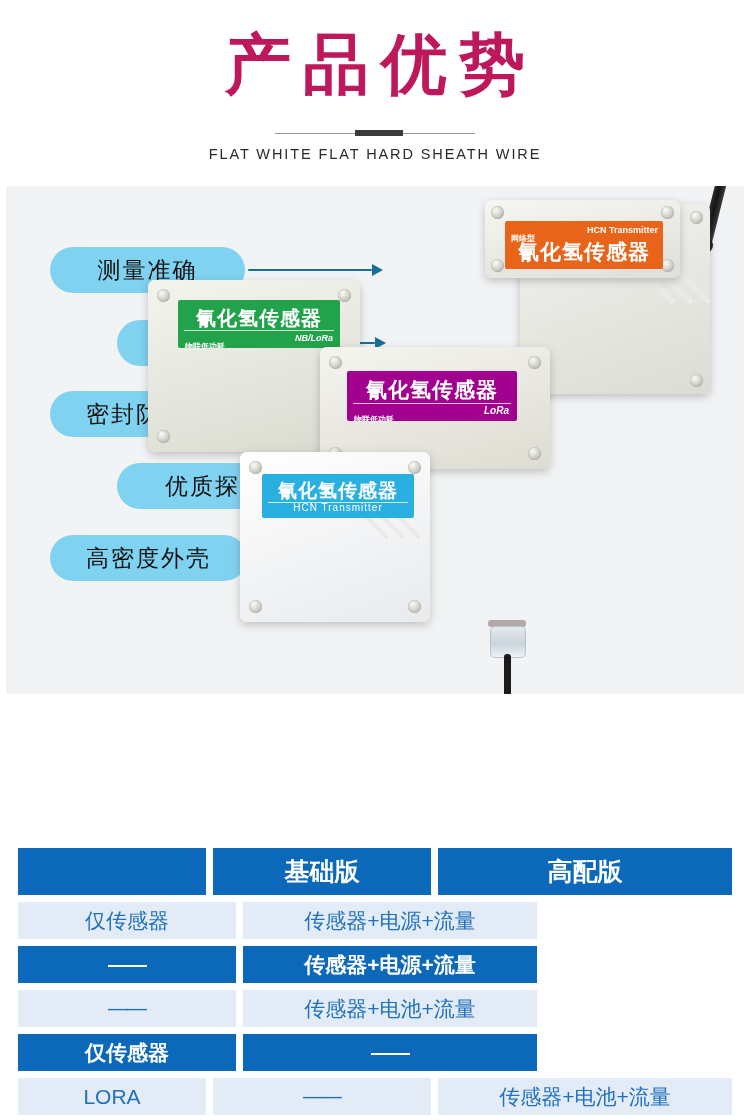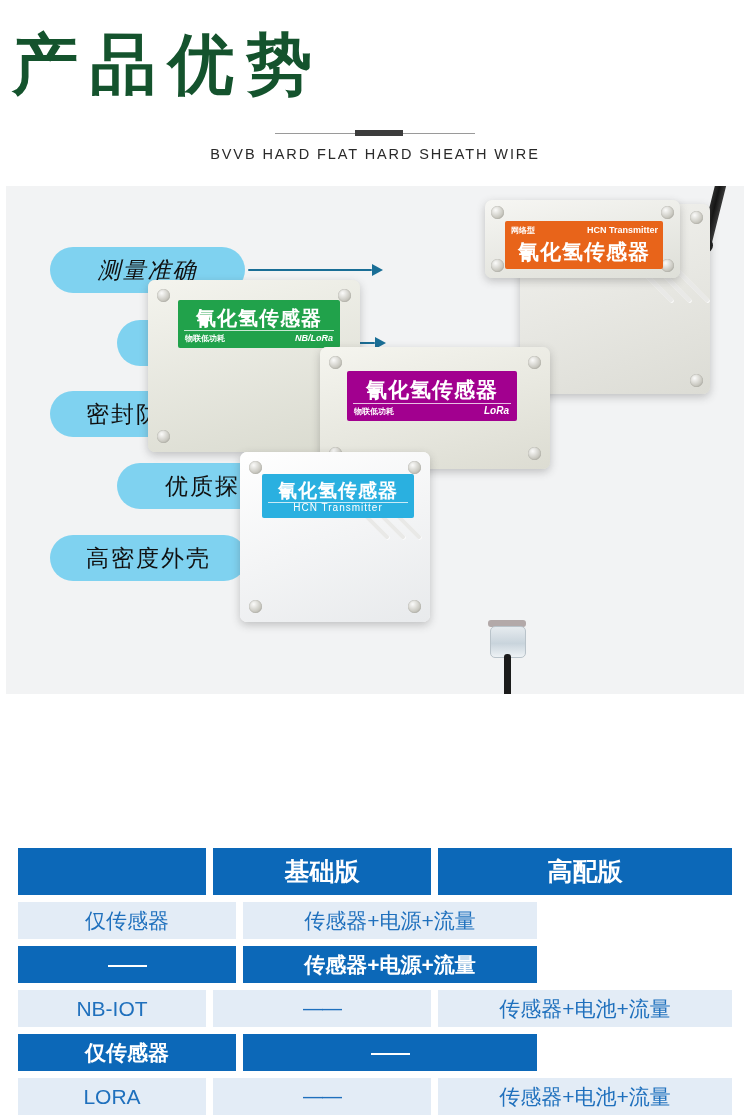--- a/index.html
+++ b/index.html
@@ -5,22 +5,22 @@
   html,body{margin:0;padding:0;}
   body{
     width:750px;height:1120px;overflow:hidden;background:#ffffff;
     font-family:"Liberation Sans","DejaVu Sans",sans-serif;
   }
   .page{position:relative;width:750px;height:1120px;}
 
   
   .header{position:relative;height:180px;background:#ffffff;}
   .title-cn{
-    position:absolute;left:0;right:0;top:22px;
-    font-size:66px;font-weight:700;color:#14532d;letter-spacing:12px;
+    position:absolute;left:0;right:0;top:22px;text-align:center;
+    font-size:66px;font-weight:700;color:#be185d;letter-spacing:12px;
     line-height:84px;text-indent:12px;
   }
   .divider{position:absolute;left:275px;top:133px;width:200px;height:1px;background:#9a9a9a;}
   .divider-center{position:absolute;left:355px;top:130px;width:48px;height:6px;background:#3c3c3c;}
   .title-en{
     position:absolute;left:0;right:0;top:146px;text-align:center;
     font-size:14.5px;letter-spacing:1.9px;color:#2a2a2a;font-weight:400;
   }
 
   
@@ -54,21 +54,21 @@
   .screw{
     position:absolute;width:13px;height:13px;border-radius:50%;
     background:radial-gradient(circle at 36% 32%,#fbfbfa,#c8c7bf 62%,#9b9a92);
     box-shadow:inset 0 0 1px #8d8c84;
   }
   .lbl{position:absolute;border-radius:2px;overflow:hidden;}
   .lbl .big{
     position:absolute;left:0;right:0;color:#fff;font-weight:700;
     text-align:center;letter-spacing:1px;white-space:nowrap;
   }
-  .lbl .sm-l{position:absolute;color:#fff;font-weight:700;white-space:nowrap;}
+  .lbl .sm-l{position:absolute;color:#fff;font-weight:700;white-space:nowrap;margin-top:8px;}
   .lbl .sm-r{position:absolute;color:#fff;font-weight:700;font-style:italic;white-space:nowrap;}
   .hair{position:absolute;height:1px;background:rgba(255,255,255,.75);}
 
   .vent{position:absolute;background:#e9e9e7;border-radius:2px;transform:rotate(-45deg);
         box-shadow:0 1px 0 rgba(255,255,255,.9);}
 
   
   .ant-rod{
     position:absolute;width:11px;border-radius:6px;
     background:linear-gradient(90deg,#2c2c2c,#151515 45%,#3a3a3a);
@@ -116,26 +116,26 @@
 </style>
 </head>
 <body>
 
 <div class="page">
 
   <div class="header">
     <div class="title-cn">产品优势</div>
     <div class="divider"></div>
     <div class="divider-center"></div>
-    <div class="title-en">BVVB HARD FLAT HARD SHEATH WIRE</div>
+    <div class="title-en">FLAT WHITE FLAT HARD SHEATH WIRE</div>
   </div>
 
   <div class="photo">
 
-    <div class="pill" style="left:50px;top:67px;width:195px;font-style:italic;">
+    <div class="pill" style="left:50px;top:67px;width:195px;">
       <span>测量准确</span>
     </div>
     <div class="arrow" style="left:248px;top:84px;width:135px;">
       <div class="shaft" style="width:124px;"></div>
         <div class="head" style="left:124px;"></div>
     </div>
 
     <div class="pill" style="left:117px;top:140px;width:198px;">
       <span>高密度外壳</span>
     </div>
@@ -259,21 +259,20 @@
       <div class="cell c2 body-cell light">仅传感器</div>
       <div class="cell c3 body-cell light">传感器+电源+流量</div>
     </div>
 
     <div class="row">
       <div class="cell c2 body-cell dark dash">——</div>
       <div class="cell c3 body-cell dark">传感器+电源+流量</div>
     </div>
 
     <div class="row">
-      <div class="cell c1 body-cell light">NB-IOT</div>
       <div class="cell c2 body-cell light dash">——</div>
       <div class="cell c3 body-cell light">传感器+电池+流量</div>
     </div>
 
     <div class="row">
       <div class="cell c2 body-cell dark">仅传感器</div>
       <div class="cell c3 body-cell dark dash">——</div>
     </div>
 
     <div class="row">

